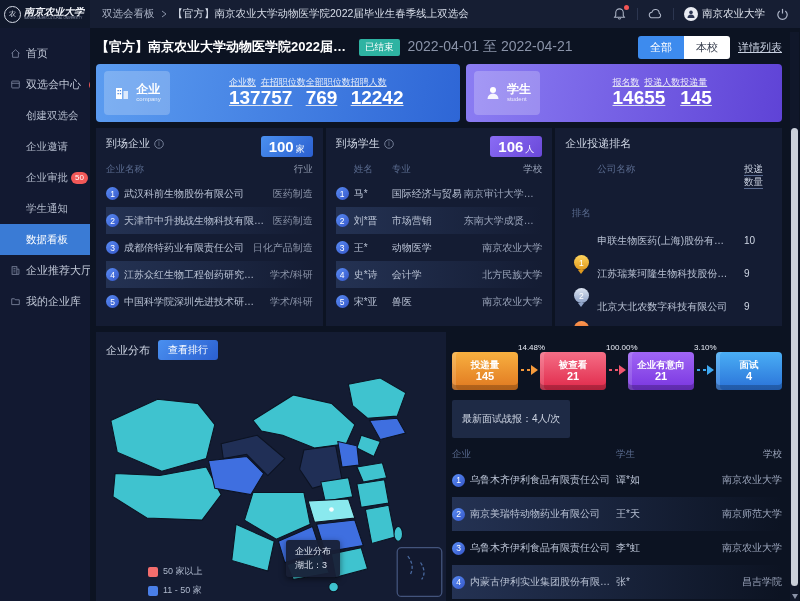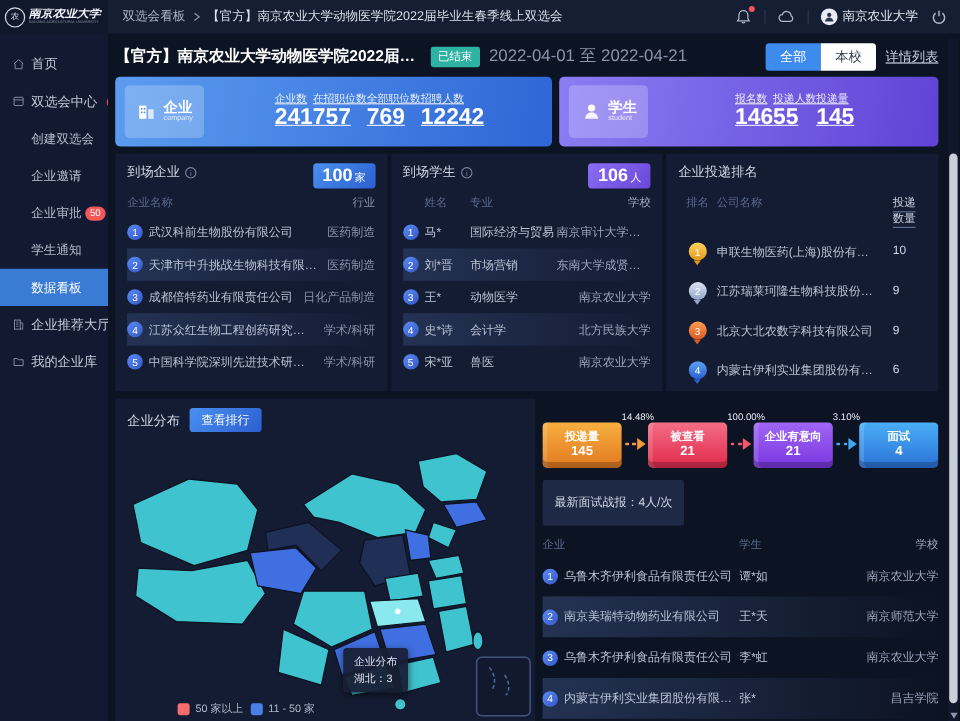--- a/index.html
+++ b/index.html
@@ -88,21 +88,21 @@
   .p-row.hl { background:linear-gradient(90deg,#243253,rgba(20,28,51,0)); }
   .num-c { width:13px; height:13px; border-radius:50%; flex:none; margin-right:5px;
     background:linear-gradient(135deg,#5a8df5,#3556c8); color:#fff; font-size:8.5px;
     display:flex; align-items:center; justify-content:center; }
   .ell { white-space:nowrap; overflow:hidden; text-overflow:ellipsis; }
   .c-name { flex:1; }
   .c-ind { flex:none; color:#8a93a8; margin-left:6px; }
   .st-name { width:38px; flex:none; }
   .st-major { width:72px; flex:none; }
   .st-school { flex:1; text-align:right; color:#9aa4ba; }
-  .rk-col { width:32px; flex:none; display:flex; justify-content:center; }
+  .rk-col { width:32px; flex:none; display:flex; justify-content:center;margin-top:44px; }
   .rk-name { flex:1; }
   .rk-count { width:42px; flex:none; text-align:left; padding-left:14px; color:#cfd6e4; }
   .rank-row { height:33px; }
   .medal { width:15px; height:15px; border-radius:50%; color:#fff; font-size:8.5px;
     display:flex; align-items:center; justify-content:center; position:relative; }
   .medal::after { content:""; position:absolute; bottom:-4px; width:0; height:0;
     border-left:3px solid transparent; border-right:3px solid transparent; }
   .m1 { background:linear-gradient(180deg,#ffd45e,#e09a1e); } .m1::after{ border-top:4px solid #e09a1e; }
   .m2 { background:linear-gradient(180deg,#dde5f2,#8fa3c8); } .m2::after{ border-top:4px solid #8fa3c8; }
   .m3 { background:linear-gradient(180deg,#ff9a52,#d85a20); } .m3::after{ border-top:4px solid #d85a20; }
@@ -110,21 +110,21 @@
   .u-line { border-bottom:1px solid #5a6b8f; padding-bottom:1px; }
 
   
   .bottom { display:flex; gap:6px; margin-top:6px; height:273px; }
   .map-panel { flex:342; background:#141c33; padding:8px 10px; position:relative; overflow:hidden; }
   .mp-head { display:flex; align-items:center; gap:8px; }
   .mp-title { font-size:11px; color:#cfd6e4; }
   .rank-btn { background:linear-gradient(135deg,#4a90f0,#2b5fd0); color:#fff; font-size:10px;
     padding:3px 10px; border-radius:3px; cursor:pointer; }
   .map-svg { position:absolute; left:0; top:30px; width:100%; height:243px; }
-  .legend { position:absolute; left:52px; bottom:8px; display:flex; flex-direction:row; gap:6px; }
+  .legend { position:absolute; left:52px; bottom:8px; display:flex; flex-direction:column; gap:6px; }
   .lg-item { display:flex; align-items:center; gap:5px; font-size:9px; color:#aeb8cc; }
   .sw { width:10px; height:10px; border-radius:2px; }
   .sw-red { background:#f36d6d; } .sw-blue { background:#4a7fe8; }
   .tooltip { position:absolute; left:190px; top:208px; background:rgba(24,32,54,.95);
     border-radius:3px; padding:5px 9px; font-size:9px; color:#dfe5f0; line-height:1.5;
     box-shadow:0 2px 6px rgba(0,0,0,.5); }
 
   .right-col { flex:342; display:flex; flex-direction:column; overflow:hidden; }
   .dd-title { font-size:11px; color:#cfd6e4; margin:4px 0 2px; }
   .funnel { display:flex; align-items:flex-end; margin-top:14px; height:44px; }
@@ -286,21 +286,21 @@
             <rect x="6.8" y="9" width="1.3" height="1.3" fill="#4d86e0"></rect>
           </svg>
         <span class="tile-txt">
           <span class="tile-cn">企业</span>
           <span class="tile-en">company</span>
         </span>
       </div>
       <div class="stats">
         <span class="stat">
             <span class="lb">企业数</span>
-            <span class="vl">241</span>
+            <span class="vl">137</span>
           </span>
         <span class="stat">
             <span class="lb">在招职位数</span>
             <span class="vl">757</span>
           </span>
         <span class="stat">
             <span class="lb">全部职位数</span>
             <span class="vl">769</span>
           </span>
         <span class="stat">

